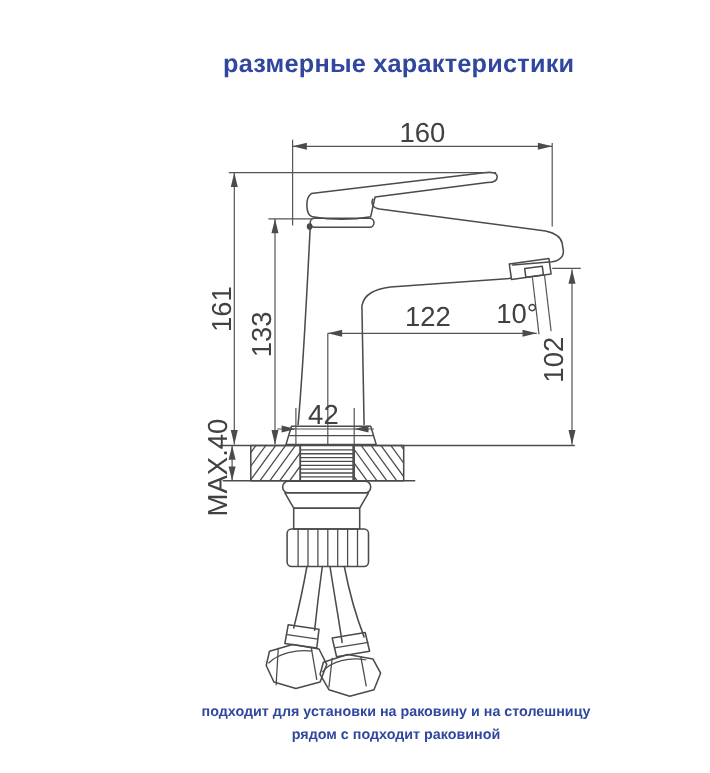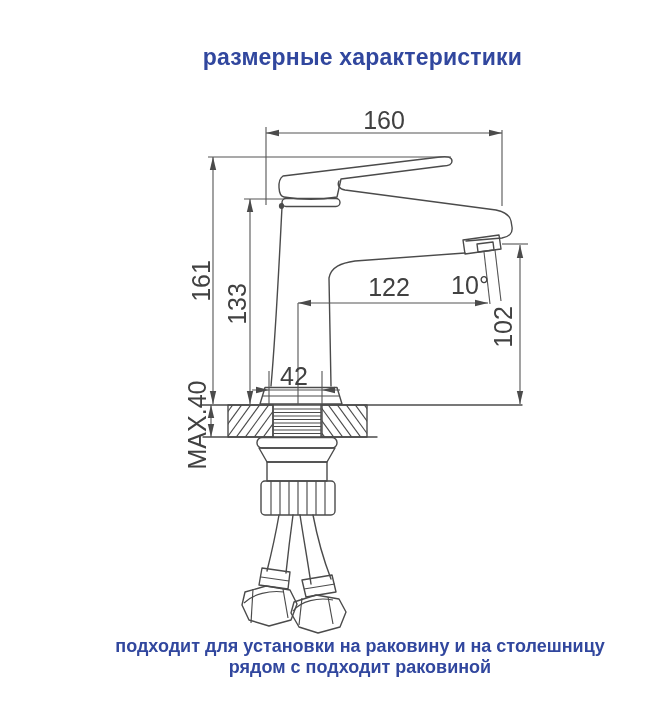--- a/index.html
+++ b/index.html
@@ -11,21 +11,21 @@
     position:relative;width:645px;height:703px;background:#ffffff;
     font-family:"Liberation Sans",sans-serif;overflow:hidden;
   }
   .title{
     position:absolute;top:44px;left:80px;right:0;
     text-align:center;font-size:23px;font-weight:bold;
     color:var(--accent-blue);letter-spacing:.2px;
   }
   .footer{
     position:absolute;top:636px;left:75px;right:0;
-    text-align:center;font-size:18px;font-weight:bold;line-height:21px;
+    text-align:center;font-size:13px;font-weight:bold;line-height:21px;
     color:var(--accent-blue);
   }
   svg.diagram{position:absolute;left:0;top:0;}
   .tl{stroke:var(--line-gray);stroke-width:1.4;fill:none;stroke-linecap:round;stroke-linejoin:round;}
   .thin{stroke:var(--line-gray);stroke-width:1.15;fill:none;}
   .dim{stroke:#555555;stroke-width:1.1;fill:none;}
   .ah{fill:#4b4b4b;stroke:none;}
   .dimtxt{
     font-family:"Liberation Sans",sans-serif;font-size:25px;fill:#414141;
     text-anchor:middle;

